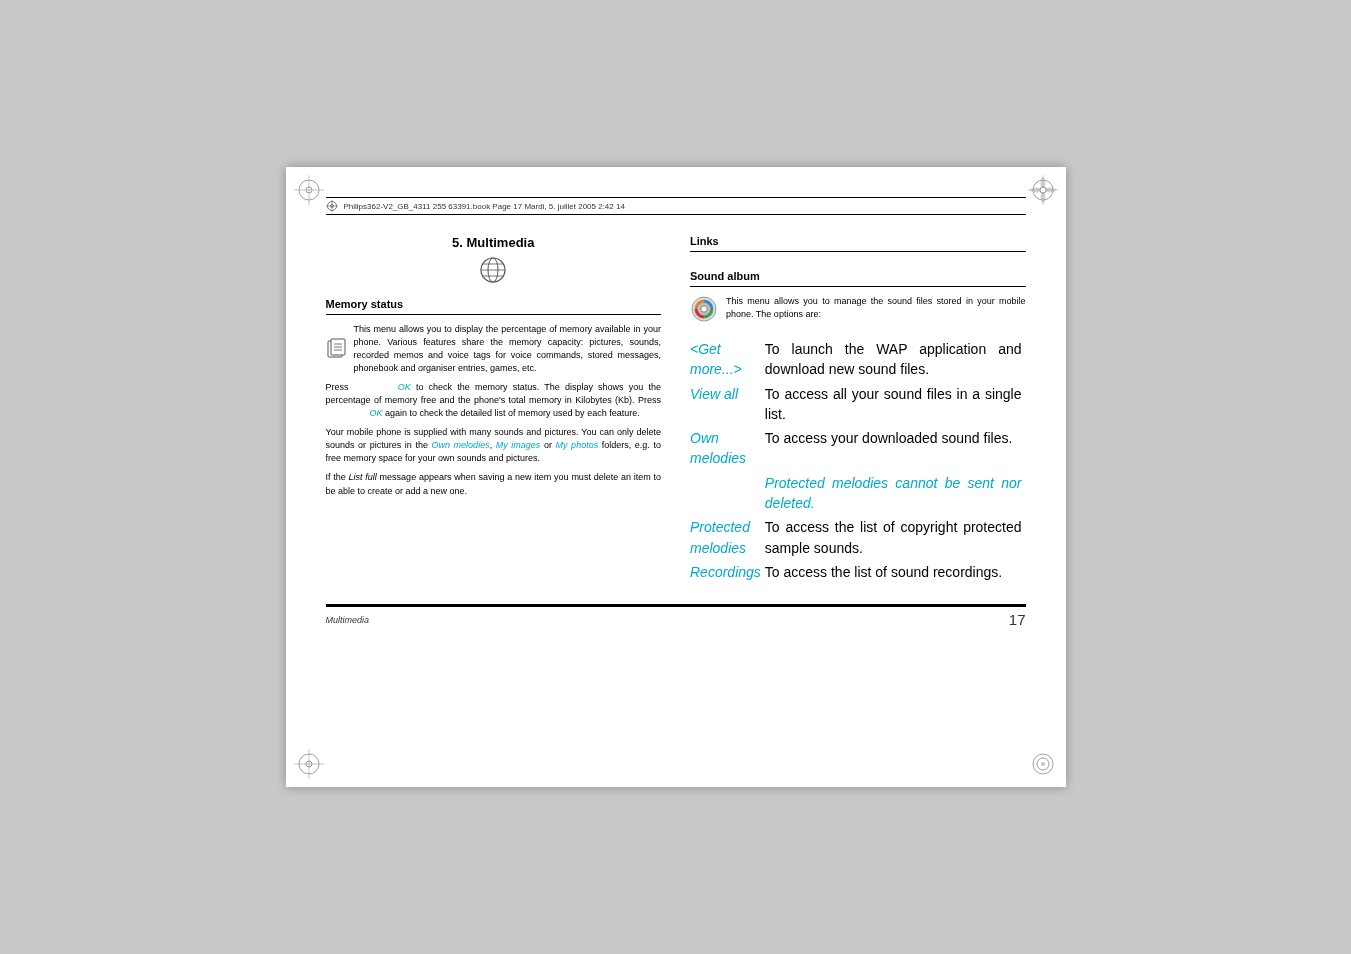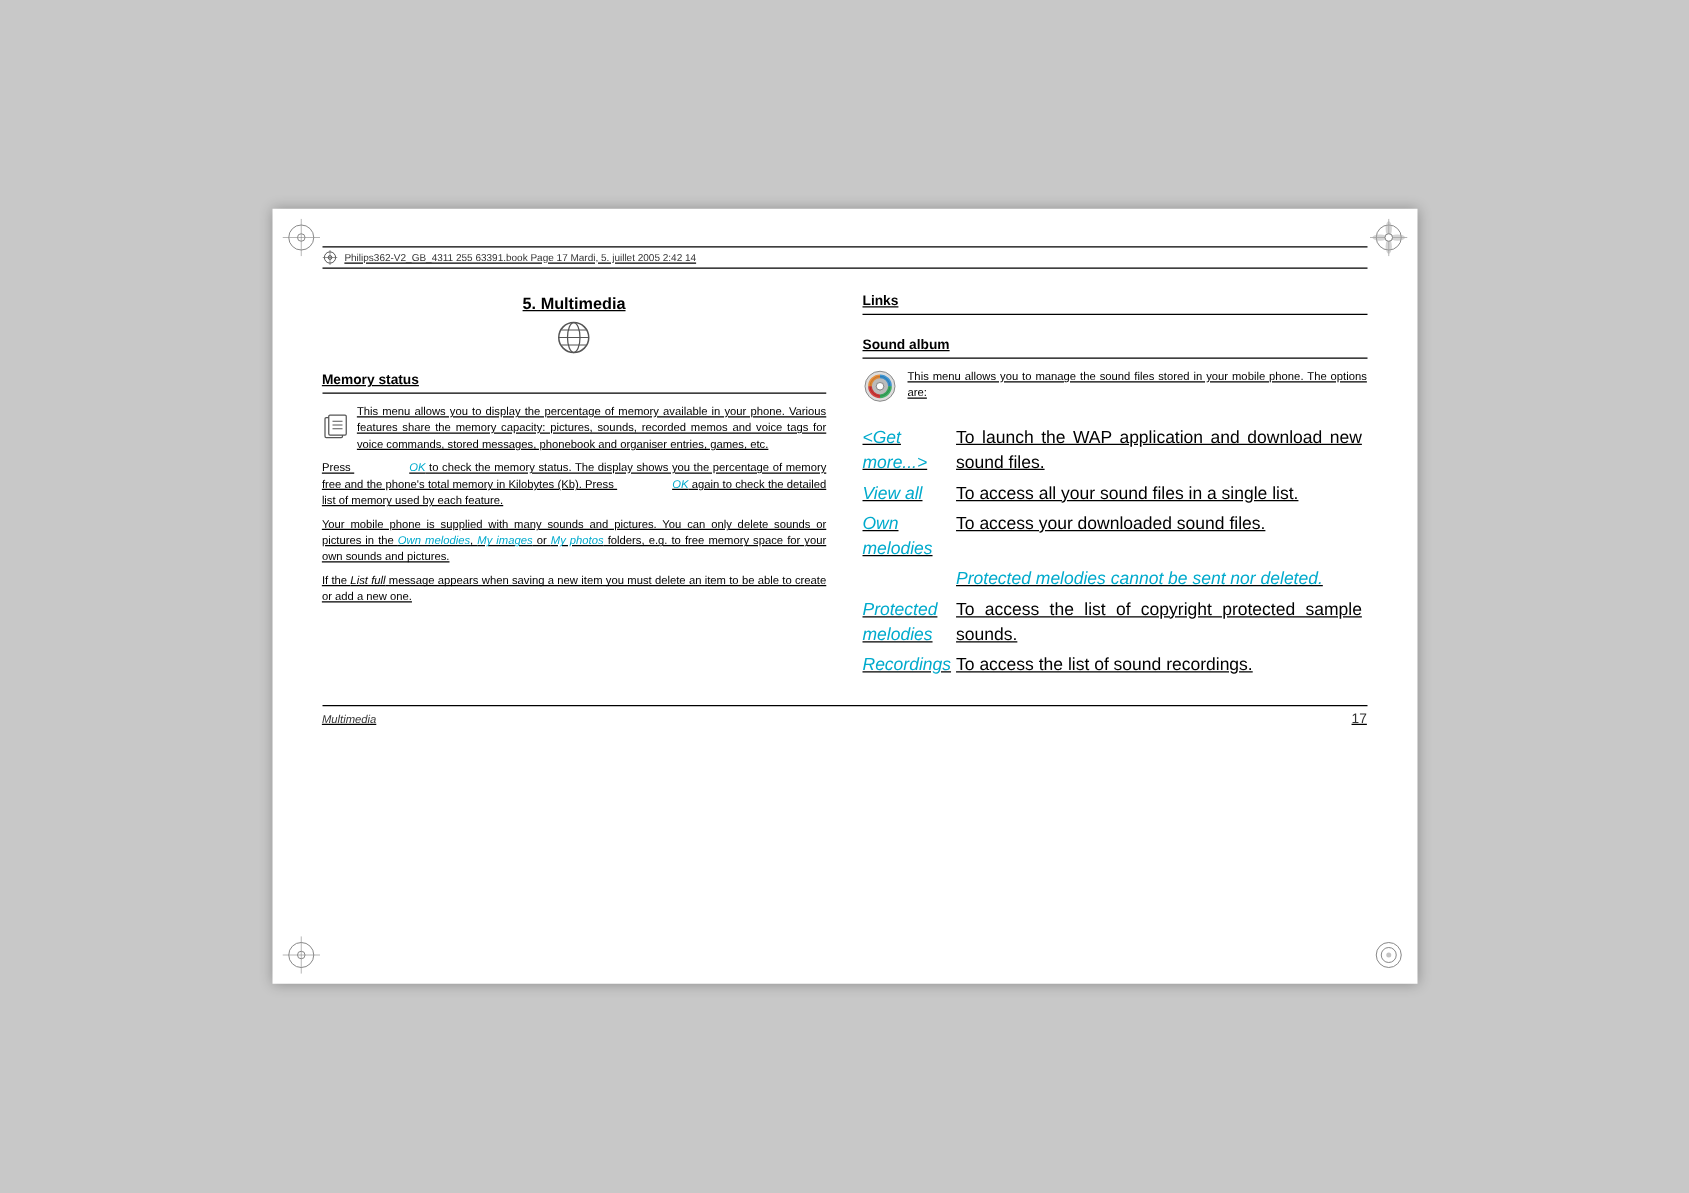--- a/index.html
+++ b/index.html
@@ -5,27 +5,26 @@
     * { margin: 0; padding: 0; box-sizing: border-box; }
     body {
       background: #c8c8c8;
       display: flex;
       justify-content: center;
       align-items: center;
       min-height: 100vh;
       font-family: 'Times New Roman', Times, serif;
     }
     .page-container {
-      width: 916px;
+      width: 780px;
       min-height: 620px;
       background: #fff;
       position: relative;
       padding: 30px 40px 30px 40px;
       box-shadow: 0 0 10px rgba(0,0,0,0.3);
-      text-decoration: underline;
     }
     
     .reg-mark {
       position: absolute;
       width: 30px;
       height: 30px;
     }
     .reg-mark svg { width: 100%; height: 100%; }
     .reg-tl { top: 8px; left: 8px; }
     .reg-tr { top: 8px; right: 8px; }
@@ -194,31 +193,31 @@
       margin-top: 2px;
       margin-bottom: 4px;
     }
 
     
     .page-footer {
       display: flex;
       justify-content: space-between;
       align-items: center;
       margin-top: 20px;
-      border-top: 1px solid #000000;
+      border-top: 3px solid #000000;
       padding-top: 4px;
     }
     .footer-left {
       font-size: 9px;
       font-family: Arial, sans-serif;
       font-style: italic;
       color: #333;
     }
     .footer-right {
-      font-size: 11px;
+      font-size: 15px;
       font-family: Arial, sans-serif;
       color: #333;
     }
   </style>
 </head>
 <body>
 
 <div class="page-container">
 
   <div class="reg-mark reg-tl">

